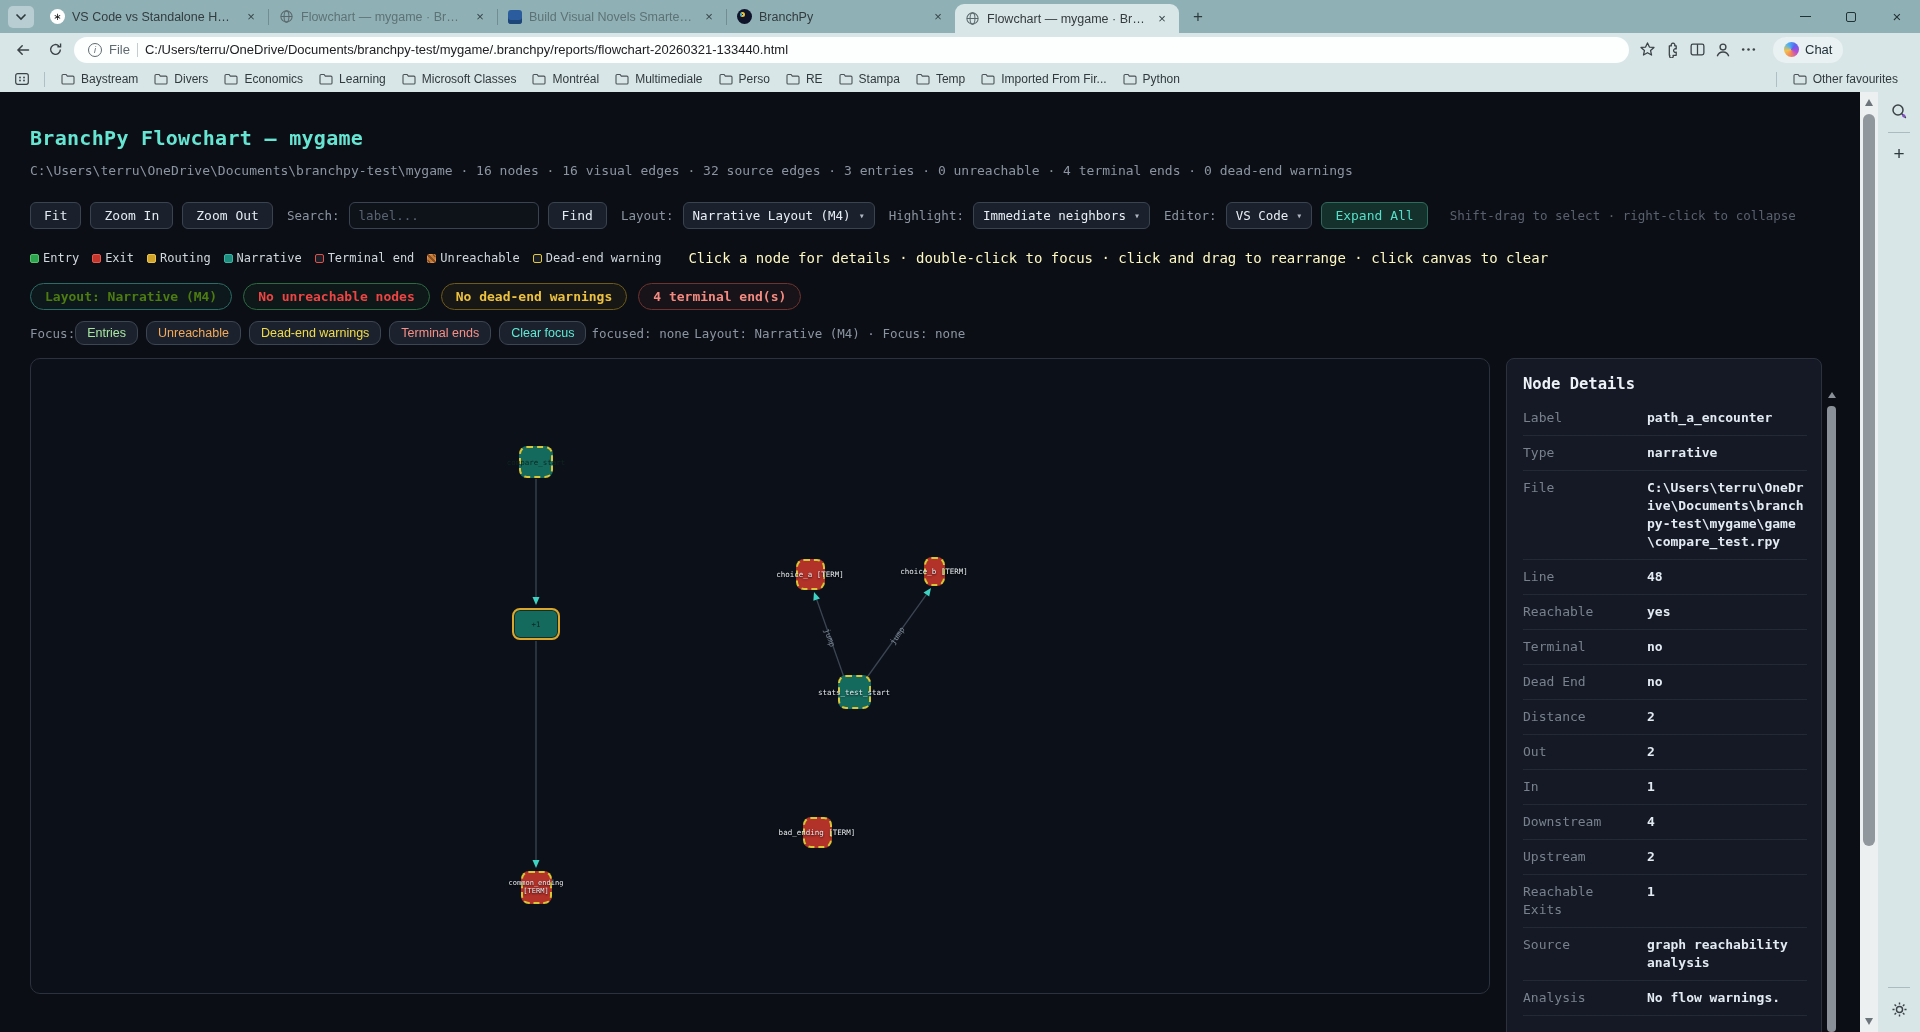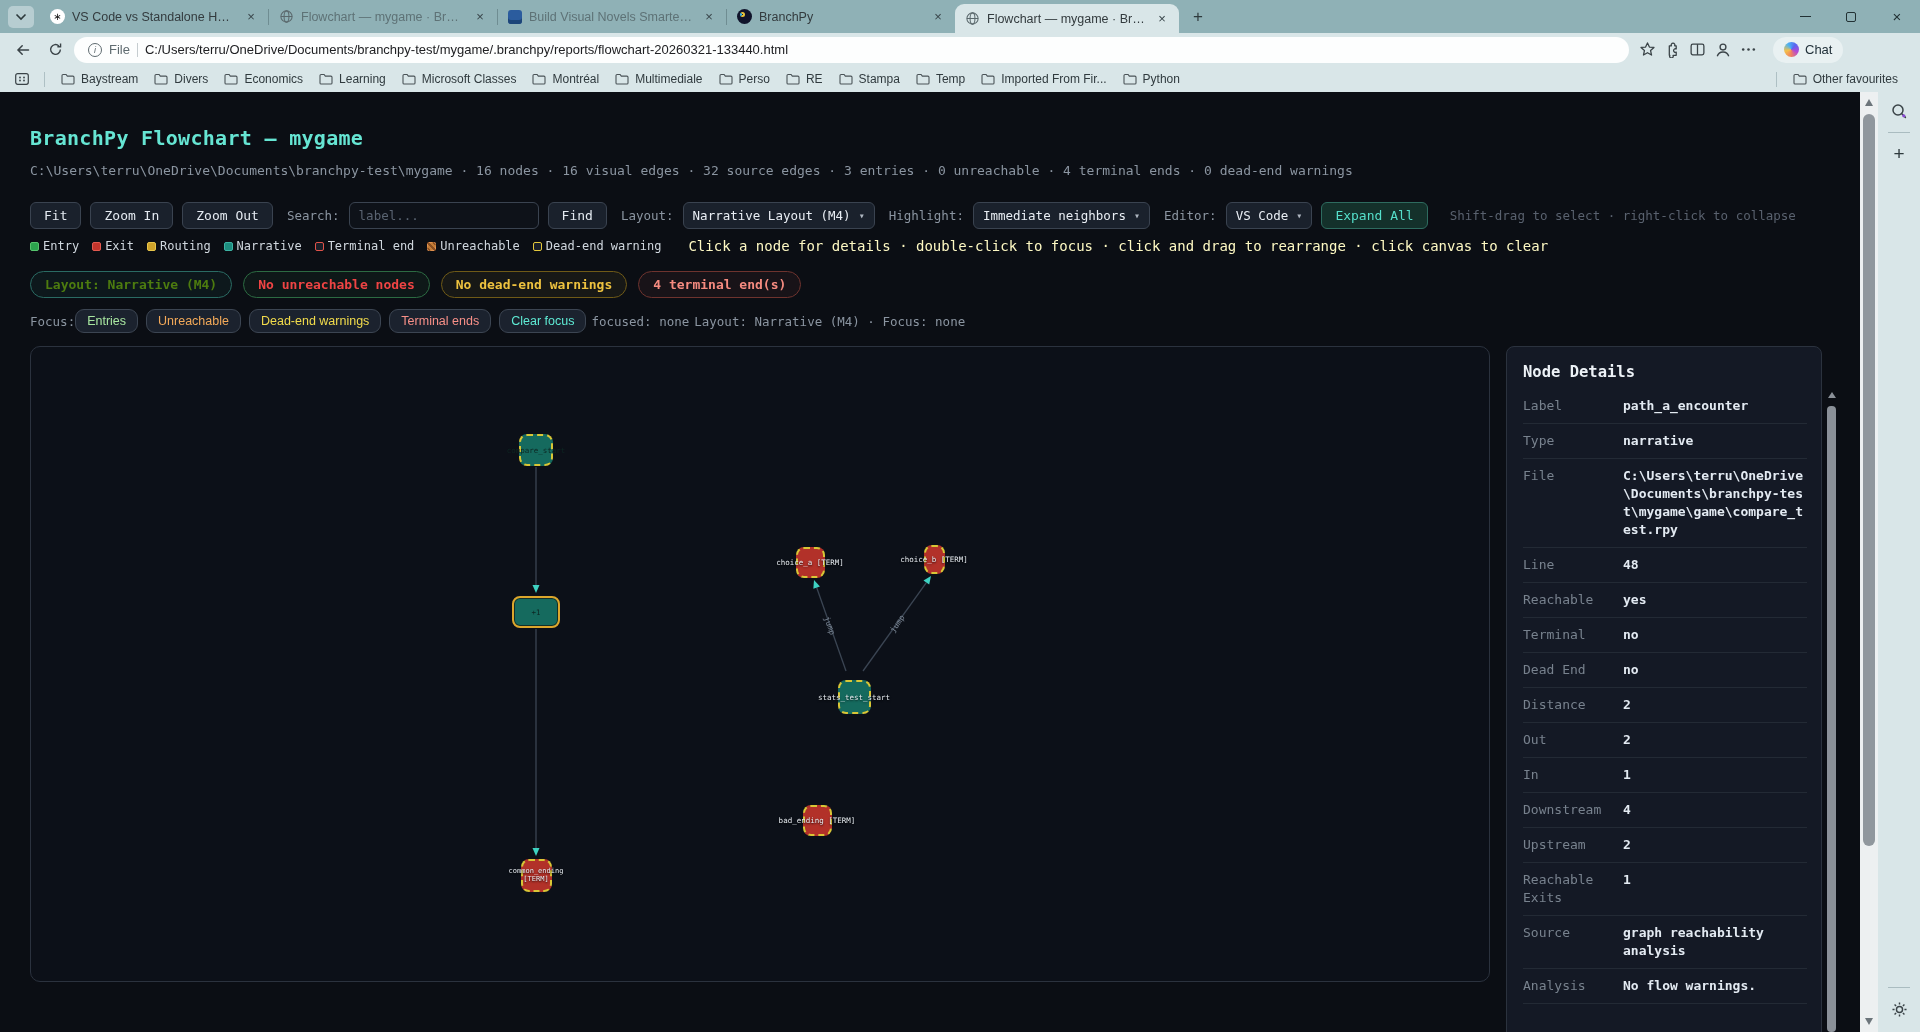--- a/index.html
+++ b/index.html
@@ -49,21 +49,21 @@
   .toolbar{margin-top:24px;display:flex;align-items:center;gap:9px}
   .tbtn{background:#1a212c;border:1px solid #3a4350;border-radius:6px;color:#e4eaf1;font-family:inherit;font-size:13px;padding:5px 13px;white-space:nowrap}
   .tlabel{color:#8b95a1;font-size:12.5px;margin-left:5px}
   .tinput{width:190px;height:27px;background:#0e1219;border:1px solid #3a4350;border-radius:6px;color:#e4eaf1;font-family:inherit;font-size:12.5px;padding:0 9px}
   .tinput::placeholder{color:#5a6472}
   .tselect{display:flex;align-items:center;gap:8px;background:#1a212c;border:1px solid #3a4350;border-radius:6px;color:#e9eef4;font-size:12.5px;padding:5px 9px;white-space:nowrap}
   .tselect .car{font-size:10px;color:#aeb6c0}
   .tbtn.accent{background:#14312b;border-color:#2e6b5f;color:#55dfca}
   .toolhint{margin-left:13px;font-size:12.5px;color:#59616e;white-space:nowrap}
 
-  .legendrow{margin-top:9px;display:flex;align-items:center;font-size:12px;color:#d0d7de}
+  .legendrow{margin-top:21px;display:flex;align-items:center;font-size:12px;color:#d0d7de}
   .leg{display:flex;align-items:center;gap:4px;margin-right:13px;white-space:nowrap}
   .sw{width:9px;height:9px;border-radius:2px;flex:0 0 auto}
   .sw-entry{background:#2da44e;border:1px solid #57c46d}
   .sw-exit{background:#c4352c;border:1px solid #e25a50}
   .sw-routing{background:#cfa32b;border:1px solid #e8c54a}
   .sw-narrative{background:#1d8d7f;border:1px solid #3db3a4}
   .sw-terminal{background:#1a1f28;border:1.5px solid #e0524a}
   .sw-unreachable{background:repeating-linear-gradient(45deg,#8a4f21 0 2px,#c27b36 2px 4px);border:1px dashed #e09050}
   .sw-deadend{background:#1a1f28;border:1.5px solid #e4c83c}
   .legend-hint{margin-left:14px;font-size:14px;color:#fef9c3;white-space:nowrap}
@@ -88,21 +88,21 @@
   .cnode.narrative{background:#156a5e}
   .cnode.terminal{background:#b23129}
   .cnode.dashed{border:2px dashed #d9c636}
   .cnode.sel{border:2px solid #dca62c;box-shadow:inset 0 0 0 1px #123029}
   .lbl{position:absolute;left:50%;top:50%;transform:translate(-50%,-50%);font-size:7.5px;color:#e6ebf0;white-space:nowrap;text-shadow:0 1px 2px rgba(0,0,0,.85)}
   .lbl.dark{color:#0d2622;text-shadow:none}
   .lbl.wrap{white-space:normal;width:62px;text-align:center;line-height:1.15;font-size:7px}
 
   .panel{width:316px;height:700px;background:#141925;border:1px solid #2b323e;border-radius:8px;padding:14px 14px 0 16px}
   .ptitle{font-size:15.5px;font-weight:700;color:#edf2f7;margin:2px 0 8px}
-  .prow{display:grid;grid-template-columns:96px 1fr;column-gap:4px;padding:8px 0;border-bottom:1px solid #232a35;font-size:13px;line-height:18px}
+  .prow{display:grid;grid-template-columns:96px 1fr;column-gap:28px;padding:8px 0;border-bottom:1px solid #232a35;font-size:13px;line-height:18px}
   .plabel{color:#78828e}
   .pval{color:#e3eaf2;font-weight:700;overflow-wrap:break-word}
   .pval.br{word-break:break-all}
 
   
   .panel-sb{position:absolute;left:1827px;top:300px;width:9px;height:640px}
   .panel-sb .up{width:0;height:0;margin:0 auto;border-left:4px solid transparent;border-right:4px solid transparent;border-bottom:6px solid #8a9098}
   .panel-sb .thumb{margin-top:8px;width:9px;height:626px;background:#8a9098;border-radius:4px}
 
   
@@ -438,21 +438,21 @@
               </div>
               <div class="cnode narrative sel" style="left: 481px; top: 249px; width: 48px; height: 32px;">
                 <span class="lbl dark">+1</span>
               </div>
               <div class="cnode terminal dashed" style="left: 764.5px; top: 199.5px; width: 29px; height: 31px;">
                 <span class="lbl">choice_a [TERM]</span>
               </div>
               <div class="cnode terminal dashed" style="left: 892.5px; top: 197.5px; width: 21px; height: 29px;">
                 <span class="lbl">choice_b [TERM]</span>
               </div>
-              <div class="cnode narrative dashed" style="left: 806.5px; top: 333px; width: 33px; height: 34px;">
+              <div class="cnode narrative dashed" style="left: 806.5px; top: 316px; width: 33px; height: 34px;">
                 <span class="lbl">stats_test_start</span>
               </div>
               <div class="cnode terminal dashed" style="left: 771.5px; top: 457.5px; width: 29px; height: 31px;">
                 <span class="lbl">bad_ending [TERM]</span>
               </div>
               <div class="cnode terminal dashed" style="left: 489.5px; top: 511.5px; width: 31px; height: 33px;">
                 <span class="lbl wrap">common_ending [TERM]</span>
               </div>
             </div>
           <div class="panel">

